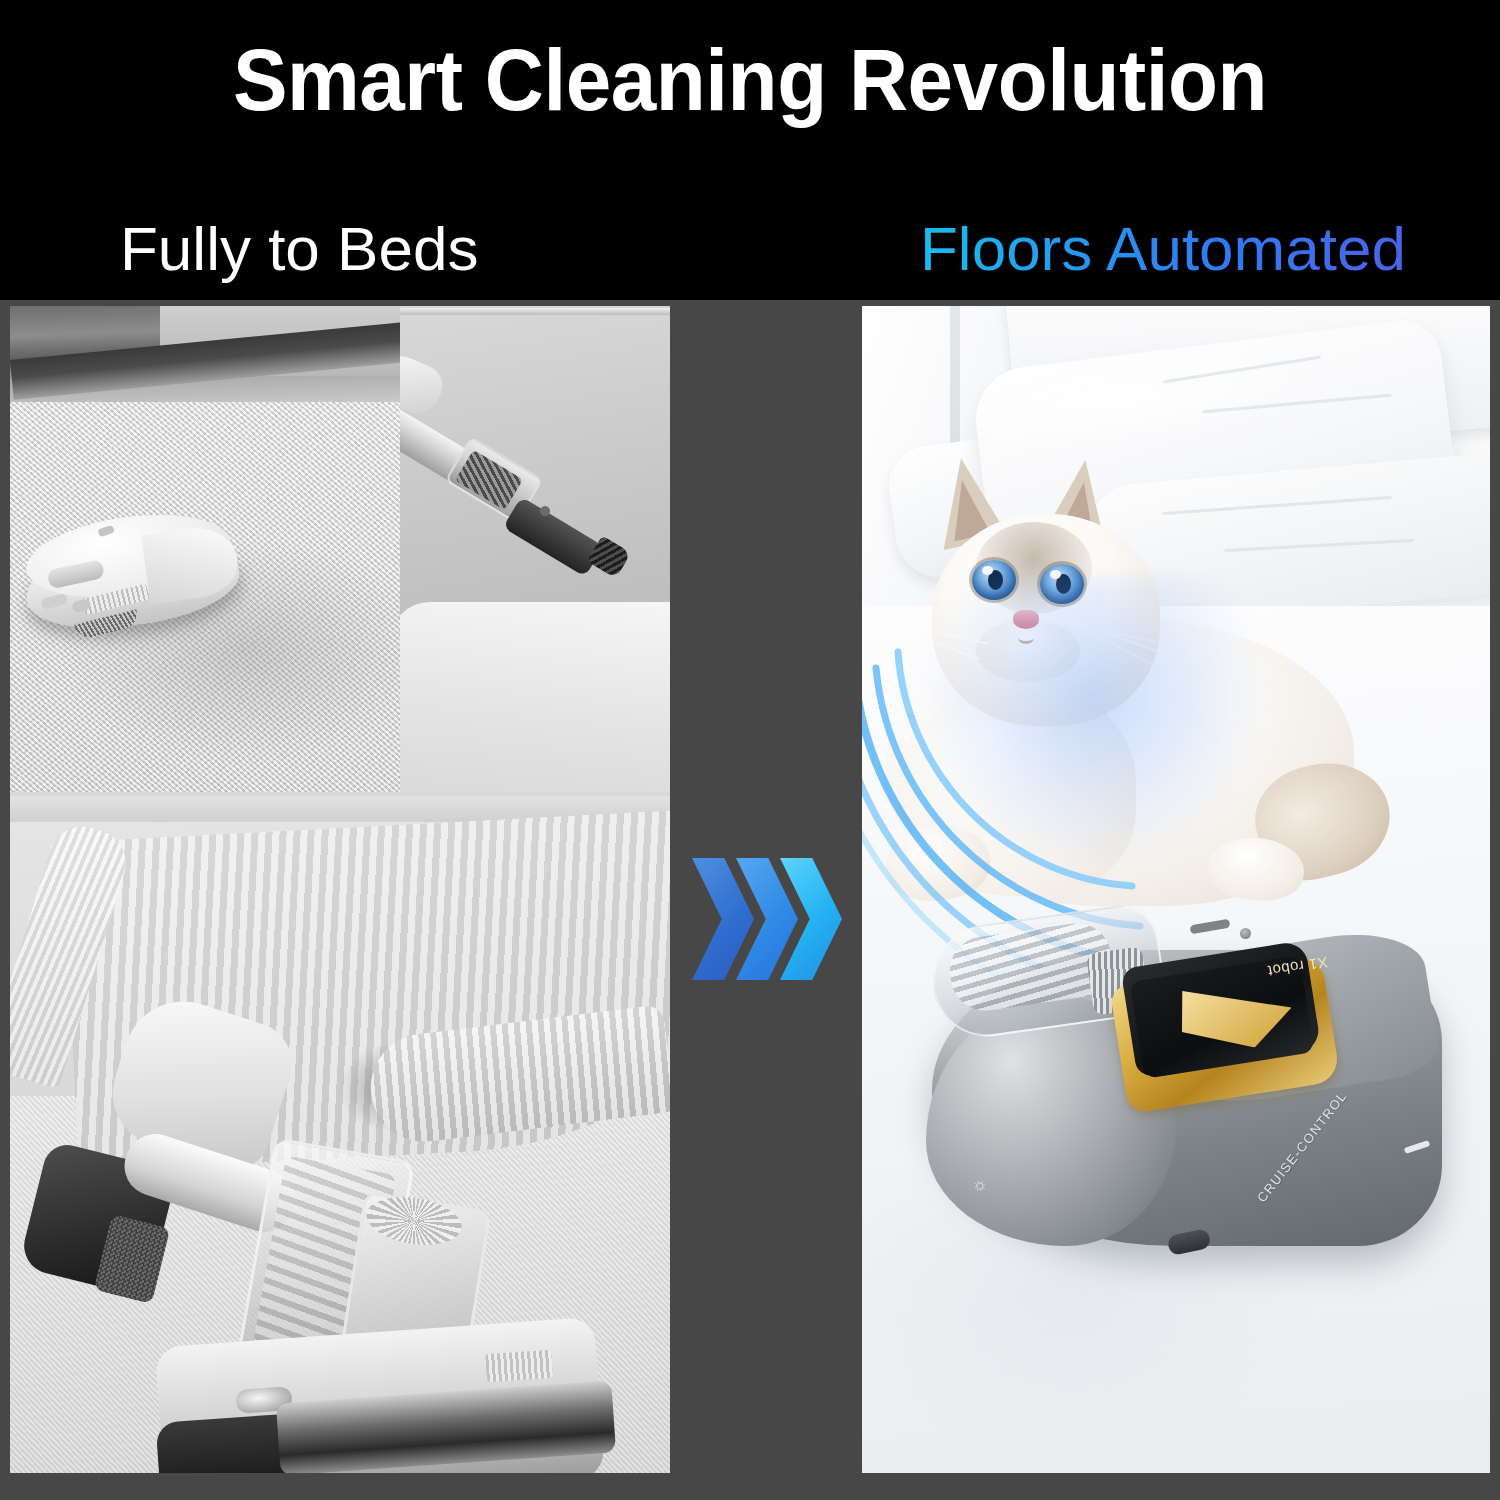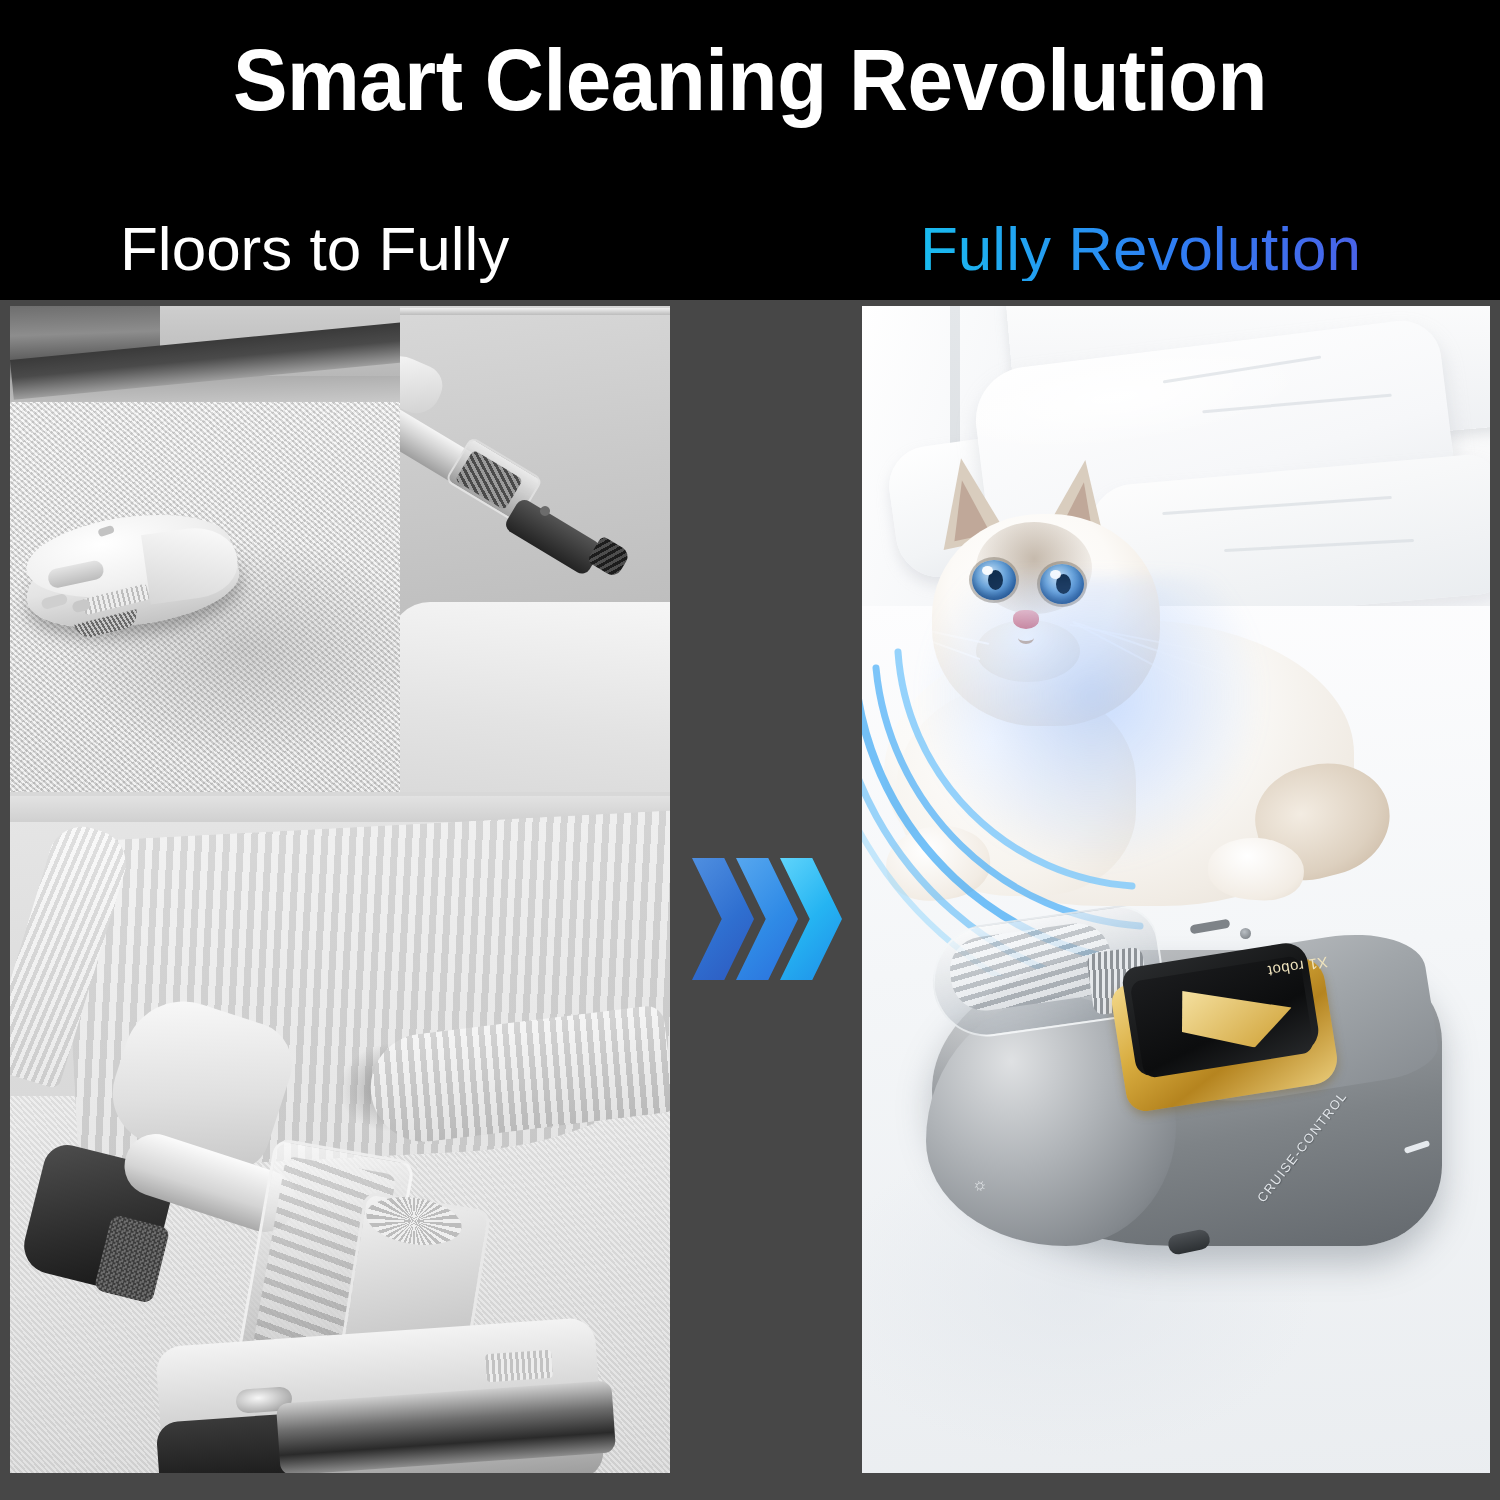--- a/index.html
+++ b/index.html
@@ -562,23 +562,23 @@
 </style>
 </head>
 <body>
 
 <div class="poster">
 
   <div class="base-band"></div>
 
   <div class="headline nowrap">Smart Cleaning Revolution</div>
 
-  <div class="subhead subhead-left nowrap">Floors to Fully</div>
-
-  <div class="subhead subhead-right nowrap">Fully Revolution</div>
+  <div class="subhead subhead-left nowrap">Fully to Beds</div>
+
+  <div class="subhead subhead-right nowrap">Floors Automated</div>
 
   <div class="panel panel-left">
 
     <div class="ph ph-robot">
       <div class="sofa-back"></div>
       <div class="sofa-shadow"></div>
       <div class="carpet"></div>
       <div class="robot">
         <div class="robot-body"></div>
         <div class="robot-top"></div>

